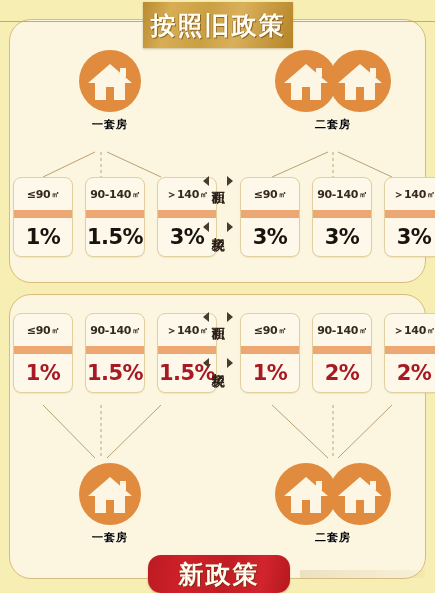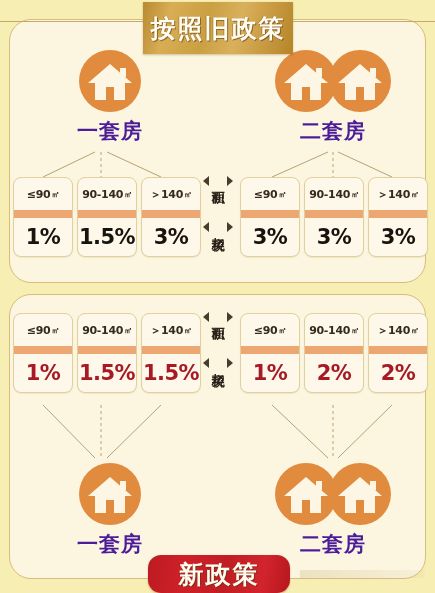--- a/index.html
+++ b/index.html
@@ -13,21 +13,21 @@
 
   
   .banner{
     position:absolute;z-index:30;
     display:flex;align-items:center;justify-content:center;
     font-weight:bold;color:#fffdf2;
     letter-spacing:2px;
     text-shadow:1px 1px 0 rgba(90,50,10,.55), -1px 0 0 rgba(90,50,10,.25);
   }
   .banner-top{
-    left:143px;top:2px;width:150px;height:52px;font-size:25px;
+    left:143px;top:2px;width:150px;height:46px;font-size:25px;
     background:linear-gradient(105deg,#b88a32 0%,#d8ad54 18%,#caa043 42%,#d9b05b 62%,#b68427 100%);
     box-shadow:0 1px 2px rgba(120,85,20,.35);
   }
   .banner-bottom{
     left:148px;top:555px;width:142px;height:38px;font-size:25px;
     background:linear-gradient(100deg,#bb1b22 0%,#cf2028 25%,#c21d24 55%,#d2242c 80%,#b5171e 100%);
     box-shadow:0 1px 2px rgba(120,10,10,.3);
     border-radius:13px;
   }
   .banner-rule{
@@ -52,35 +52,35 @@
   .circles{position:relative;height:62px;}
   .circle{
     position:absolute;top:0;width:62px;height:62px;border-radius:50%;
     background:#e08b3e;
   }
   .single .circle{left:50%;margin-left:-31px;}
   .duo .circle.c1{left:50%;margin-left:-58px;}
   .duo .circle.c2{left:50%;margin-left:-4px;}
   .house-svg{position:absolute;left:8px;top:12px;}
   .house-label{
-    margin-top:5px;font-size:21px;font-weight:bold;color:#4c1d95;
+    margin-top:5px;font-size:11px;font-weight:bold;color:#000000;
     letter-spacing:1px;
     text-shadow:0 1px 0 rgba(255,255,255,.6);
   }
 
   .g-old-1{left:50px;top:50px;width:120px;}
   .g-old-2{left:273px;top:50px;width:120px;}
   .g-new-1{left:50px;top:463px;width:120px;}
   .g-new-2{left:273px;top:463px;width:120px;}
 
   
   .conn{position:absolute;z-index:2;pointer-events:none;}
 
   
-  .tbl{position:absolute;display:flex;gap:4px;z-index:6;}
+  .tbl{position:absolute;display:flex;gap:12px;z-index:6;}
   .tbl-old-left{left:13px;top:177px;}
   .tbl-old-right{left:240px;top:177px;}
   .tbl-new-left{left:13px;top:313px;}
   .tbl-new-right{left:240px;top:313px;}
 
   .cell{
     width:58px;
     background:#fdf8e9;
     border:1px solid #e2cf9e;
     border-radius:8px;

